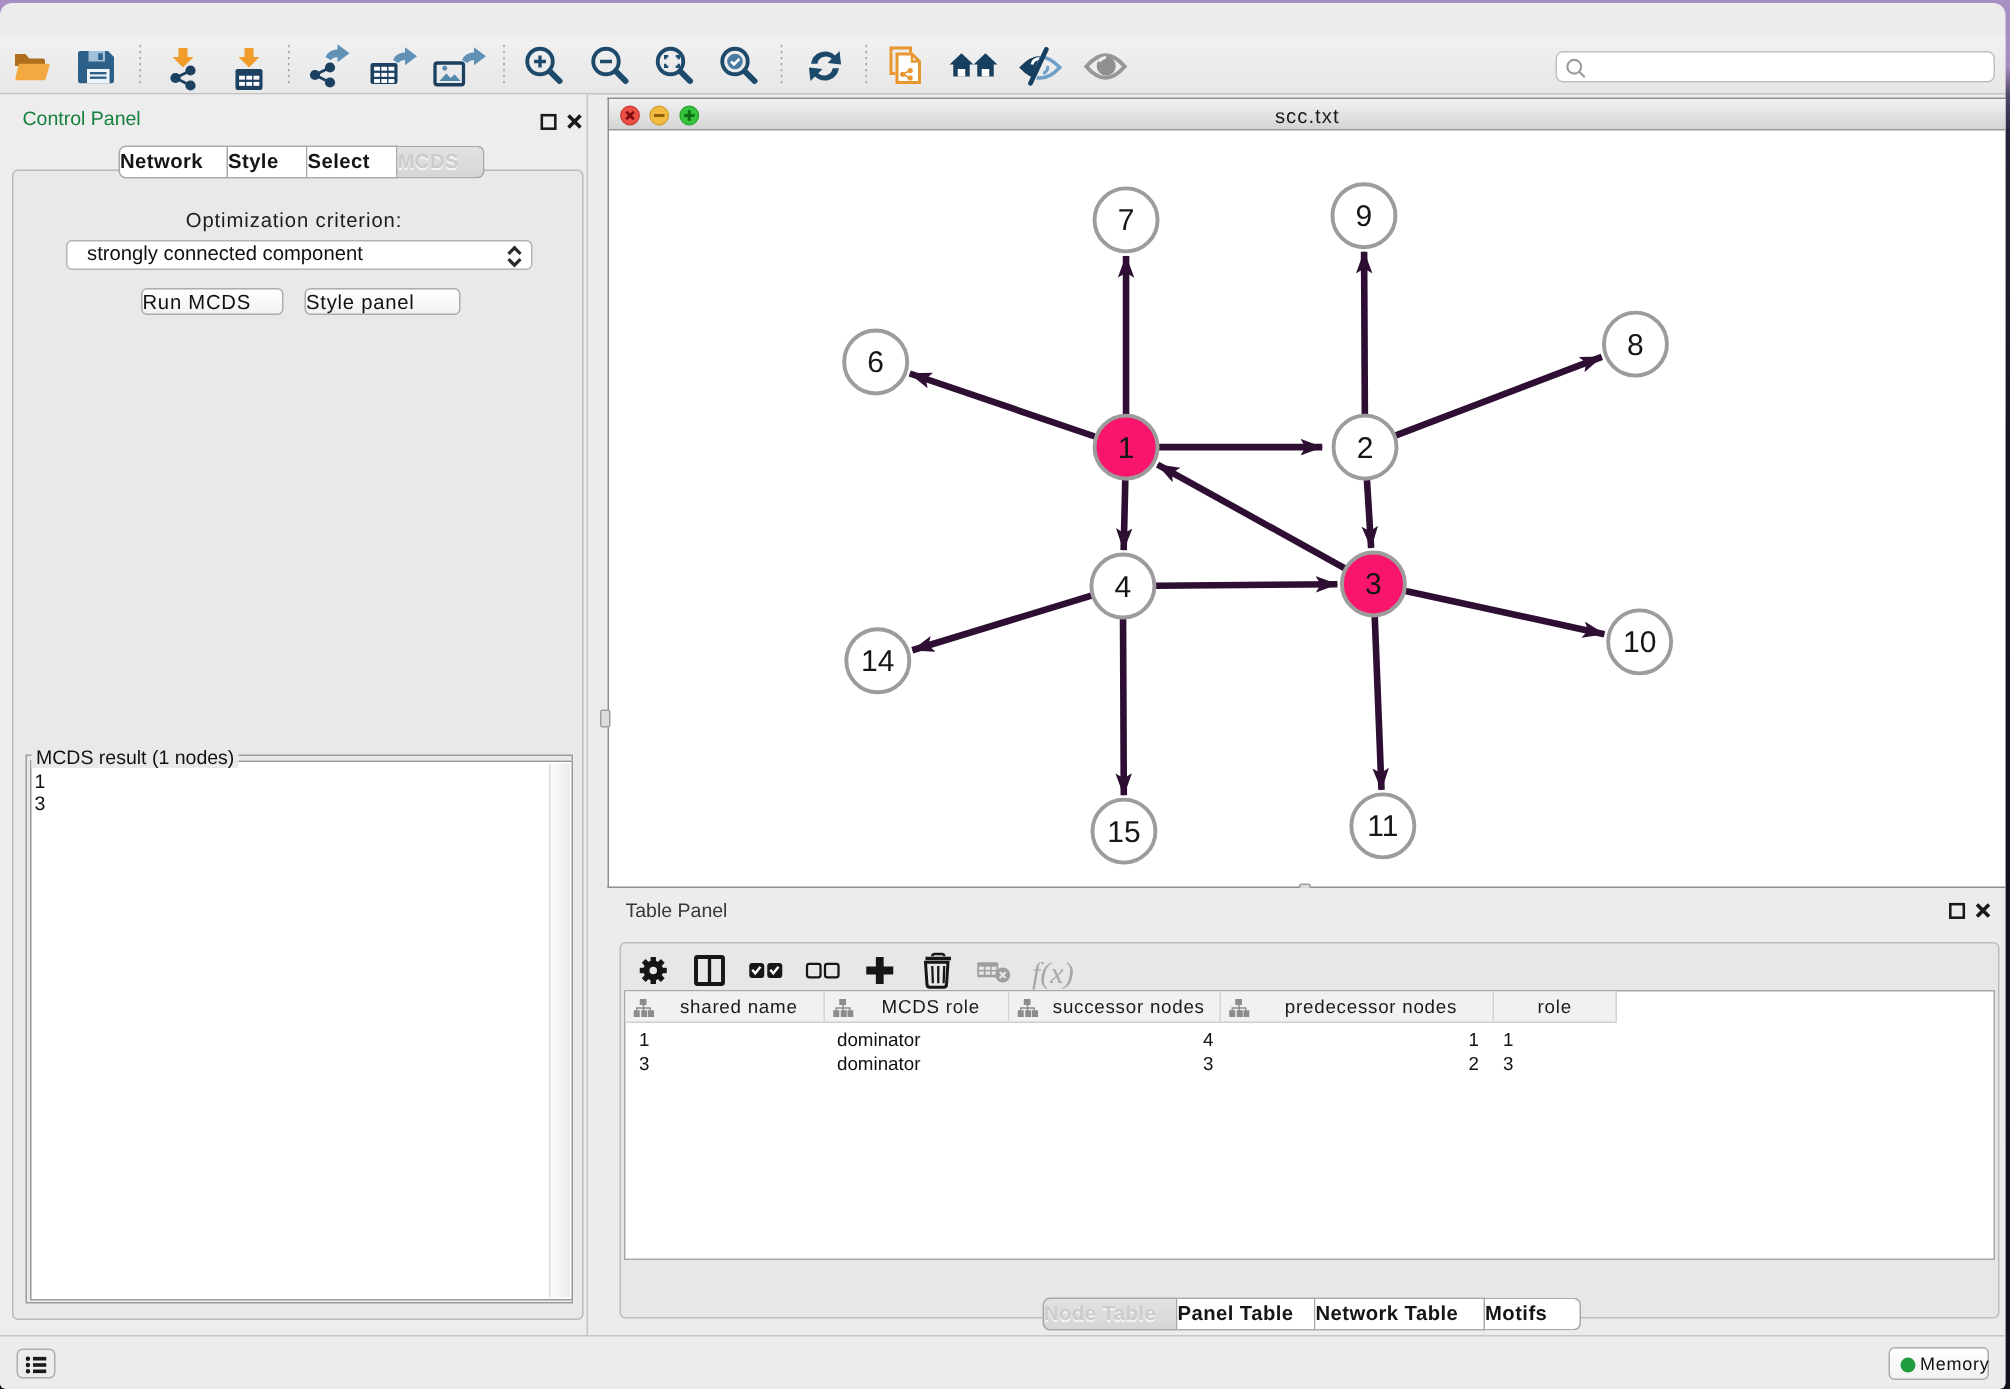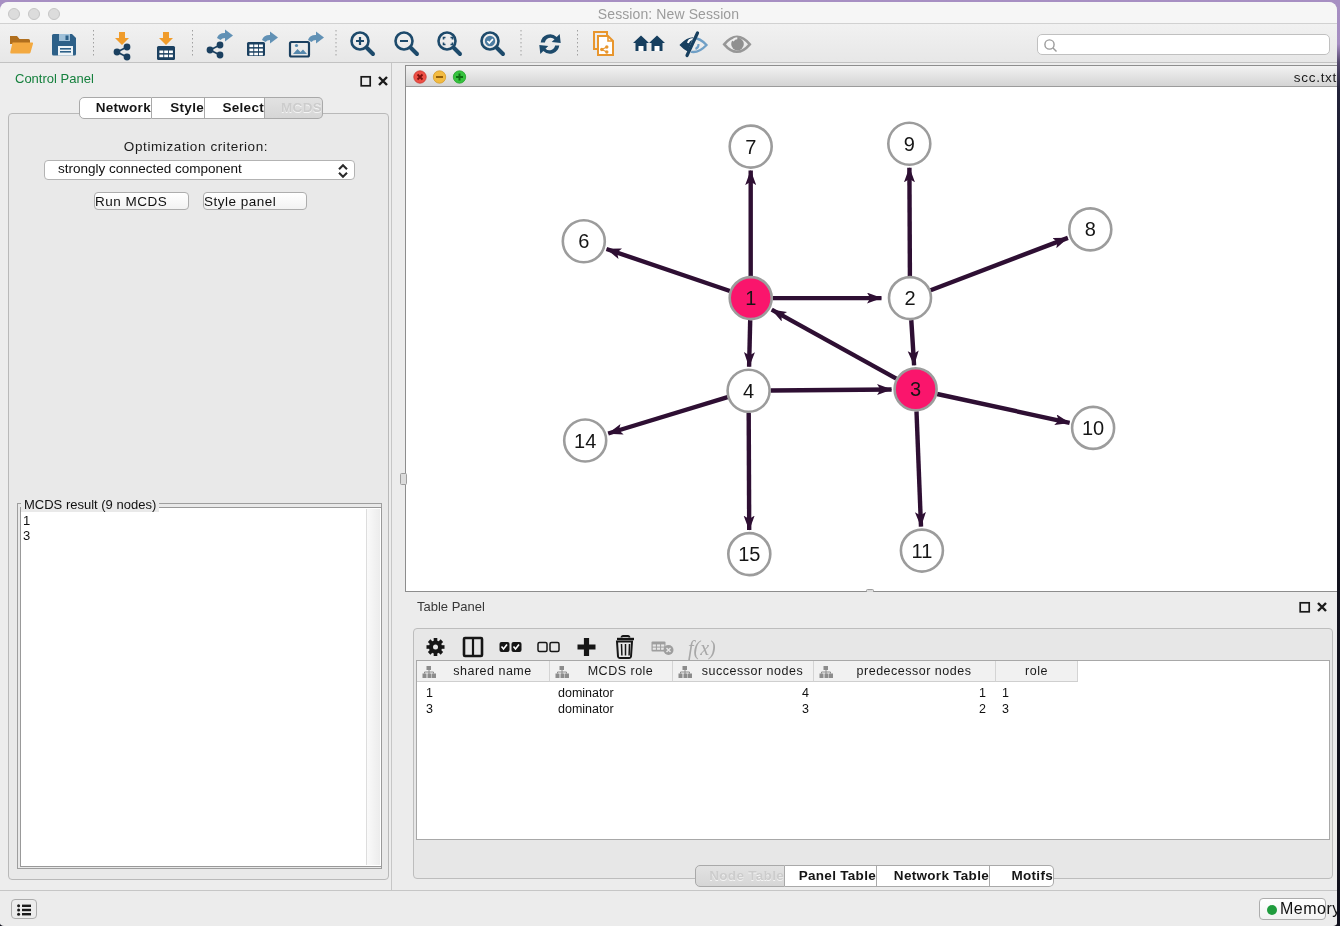--- a/index.html
+++ b/index.html
@@ -23,30 +23,30 @@
   #searchbox{position:absolute;right:7px;top:10px;width:293px;height:21px;
              background:#fff;border:1px solid #c0c0c0;border-radius:5px;box-sizing:border-box;}
   
   #cpanel{position:absolute;left:0;top:61px;width:392px;height:827px;background:#ededed;
           border-right:1px solid #c6c6c6;box-sizing:border-box;}
   #cpanel .hdr{position:absolute;left:15px;top:7.5px;font-size:13px;color:#15803d;}
   #cpbox{position:absolute;left:8px;top:50px;width:379px;height:765px;
          border:1px solid #b9b9b9;border-radius:4px;background:#e9e9e9;}
   .tabs{position:absolute;display:flex;font-size:13.5px;letter-spacing:0.3px;font-weight:bold;}
   .tab{border:1px solid #a9a9a9;border-left:none;background:#fff;color:#151515;
-       padding:0 0;height:20px;line-height:20px;text-align:right;}
+       padding:0 0;height:20px;line-height:20px;text-align:left;}
   .tab.first{border-left:1px solid #a9a9a9;border-radius:5px 0 0 5px;}
   .tab.last{border-radius:0 5px 5px 0;}
   .tab.sel{background:linear-gradient(#e2e2e2,#d6d6d6);color:#ccc;text-shadow:0 1px 0 #f5f5f5;}
   
   #netwin{position:absolute;left:405px;top:63px;width:932px;height:527px;
           border:1px solid #8d8d8d;border-right:none;box-sizing:border-box;background:#fff;}
   #nettitle{position:absolute;left:0;top:0;width:100%;height:21px;
             background:linear-gradient(#f2f2f2,#d4d4d4);border-bottom:1px solid #9b9b9b;box-sizing:border-box;}
-  #nettitle .t{position:absolute;top:3.5px;left:0;width:100%;text-align:right;
+  #nettitle .t{position:absolute;top:3.5px;left:0;width:100%;text-align:center;
                font-size:13.5px;color:#1a1a1a;letter-spacing:0.7px;}
   
   #tpanel{position:absolute;left:405px;top:590px;width:932px;height:298px;background:#ececec;}
   #tpanel .hdr{position:absolute;left:12px;top:7px;font-size:13px;color:#383838;}
   #tbox{position:absolute;left:8px;top:36px;width:918px;height:249px;
         border:1px solid #bdbdbd;border-radius:4px;background:#e7e7e7;}
   #ttable{position:absolute;left:11px;top:68px;width:914px;height:180px;
           background:#fff;border:1px solid #a8a8a8;box-sizing:border-box;font-size:12.5px;color:#111;}
   .thead{position:absolute;top:0;height:21px;background:#f1f1f1;padding-left:19px;
          border-right:1px solid #d4d4d4;border-bottom:1px solid #cfcfcf;box-sizing:border-box;
@@ -57,26 +57,20 @@
   #statusbar{position:absolute;left:0;top:888px;width:100%;height:34px;
              border-top:1px solid #c6c6c6;background:#ececec;}
   
   .btn{position:absolute;background:linear-gradient(#ffffff,#f2f2f2);
        border:1px solid #adadad;border-radius:4px;box-sizing:border-box;
        text-align:left;font-size:13.5px;color:#111;letter-spacing:0.5px;}
 </style>
 </head>
 <body>
 <div id="appwin">
-  <div id="titlebar">
-    <div class="tl" style="left:8px;"></div>
-    <div class="tl" style="left:28px;"></div>
-    <div class="tl" style="left:48px;"></div>
-    <div id="wtitle">Session: New Session</div>
-  </div>
   <div id="toolbar">
   <svg width="1337" height="38" style="position:absolute;left:0;top:0;">
     <g stroke="#a0a0a0" stroke-dasharray="1.5 2.5">
       <line x1="93.5" y1="6" x2="93.5" y2="32"></line>
           <line x1="192.5" y1="6" x2="192.5" y2="32"></line>
       <line x1="336" y1="6" x2="336" y2="32"></line>
           <line x1="521" y1="6" x2="521" y2="32"></line>
       <line x1="577.5" y1="6" x2="577.5" y2="32"></line>
     </g>
 
@@ -268,21 +262,21 @@
     <div id="combo" style="position:absolute;left:44px;top:96.5px;width:311px;height:20px;background:#fff;border:1px solid #b3b3b3;border-radius:4px;box-sizing:border-box;">
       <div style="position:absolute;left:13px;top:0.5px;font-size:13.5px;color:#111;">strongly connected component</div>
       <svg width="12" height="16" style="position:absolute;right:5px;top:2px;">
           <path d="M2,6.2 L6,2.2 L10,6.2" stroke="#2b2b2b" stroke-width="2.1" fill="none"></path>
           <path d="M2,9.8 L6,13.8 L10,9.8" stroke="#2b2b2b" stroke-width="2.1" fill="none"></path>
         </svg>
     </div>
     <div class="btn" style="left:94px;top:129px;width:95px;height:18px;line-height:17px;">Run MCDS</div>
     <div class="btn" style="left:203px;top:129px;width:104px;height:18px;line-height:17px;">Style panel</div>
     <div style="position:absolute;left:17px;top:440px;width:365px;height:366px;border:1px solid #9e9e9e;box-sizing:border-box;"></div>
-    <div style="position:absolute;left:21px;top:434px;font-size:13px;color:#111;background:#e9e9e9;padding:0 3px;z-index:3;">MCDS result (9 nodes)</div>
+    <div style="position:absolute;left:21px;top:434px;font-size:13px;color:#111;background:#e9e9e9;padding:0 3px;z-index:3;">MCDS result (1 nodes)</div>
     <div style="position:absolute;left:19.5px;top:443.5px;width:362px;height:360px;background:#fff;border:1px solid #999;box-sizing:border-box;">
       <div style="position:absolute;left:2.5px;top:5px;font-size:13px;color:#111;line-height:15.5px;">1<br>3</div>
       <div style="position:absolute;right:1px;top:1px;width:14px;bottom:1px;background:linear-gradient(90deg,#fafafa,#ececec);border-left:1px solid #ddd;box-sizing:border-box;"></div>
     </div>
   </div>
   <div id="netwin">
     <div id="nettitle">
       <svg width="70" height="21" style="position:absolute;left:0;top:0;">
         <circle cx="14" cy="11" r="6.2" fill="#ee4f45" stroke="#c63931" stroke-width="0.8"></circle>
         <path d="M11.5,8.5 l5,5 m0,-5 l-5,5" stroke="#7c100e" stroke-width="1.8"></path>
@@ -465,17 +459,17 @@
           <g fill="#1a1a1a">
             <circle cx="1.6" cy="1.8" r="1.5"></circle>
             <circle cx="1.6" cy="6" r="1.5"></circle>
             <circle cx="1.6" cy="10.2" r="1.5"></circle>
             <rect x="5" y="0.6" width="9" height="2.4"></rect>
             <rect x="5" y="4.8" width="9" height="2.4"></rect>
             <rect x="5" y="9" width="9" height="2.4"></rect>
           </g>
         </svg>
     </div>
-    <div class="btn" style="left:1259px;top:7px;width:67px;height:22px;line-height:20px;font-size:16px;padding-left:20px;text-align:left;">Memory
+    <div class="btn" style="left:1259px;top:7px;width:67px;height:22px;line-height:20px;font-size:12px;padding-left:20px;text-align:left;">Memory
       <span style="position:absolute;left:7px;top:5.5px;width:10px;height:10px;border-radius:50%;background:#1f9c3d;"></span>
     </div>
   </div>
 </div>
 
 </body></html>

